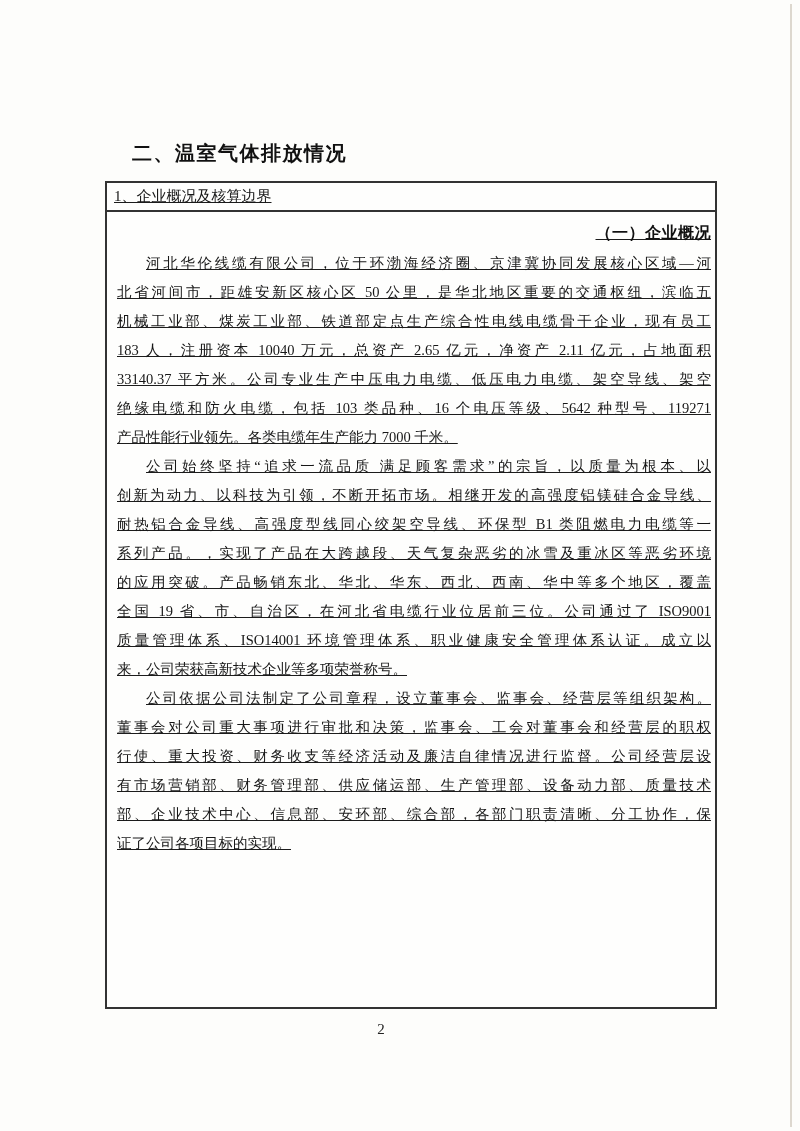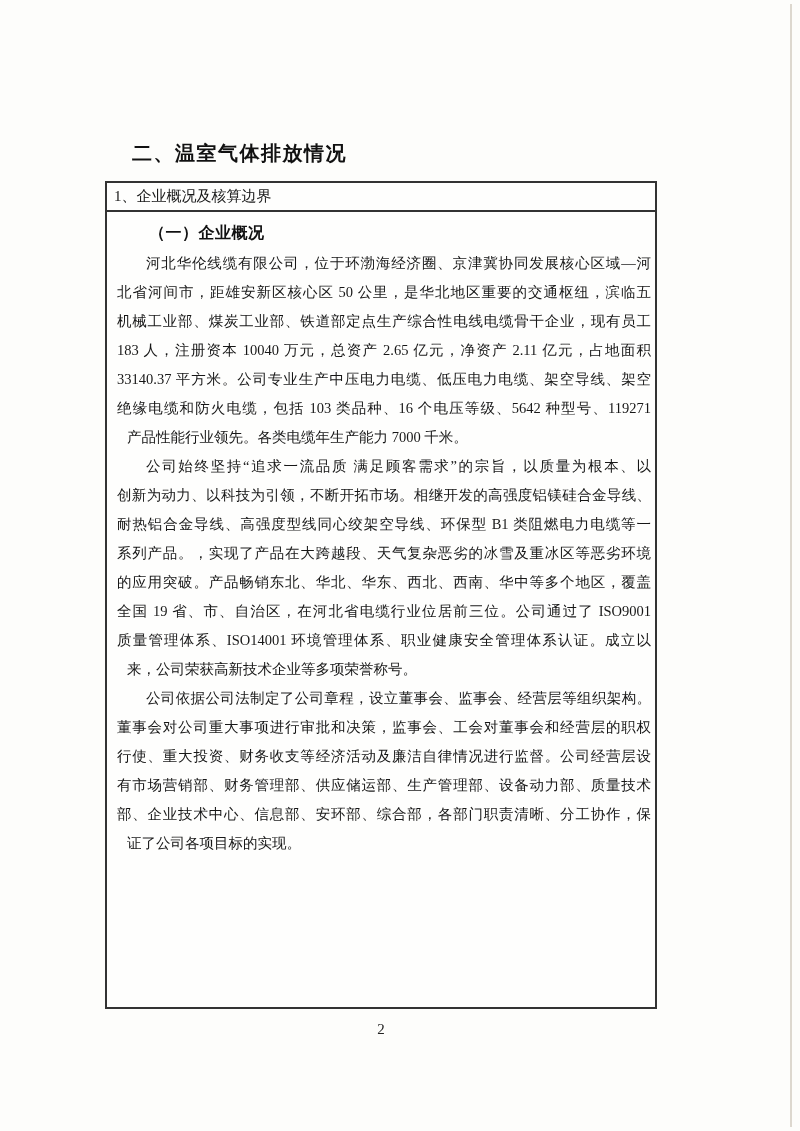--- a/index.html
+++ b/index.html
@@ -36,25 +36,26 @@
     font-size: 20px;
     font-weight: 700;
     letter-spacing: 1.5px;
     color: #111;
     white-space: nowrap;
   }
   .doc-table {
     position: absolute;
     left: 105px;
     top: 181px;
-    width: 552px;
+    width: 612px;
     height: 828px;
     box-sizing: border-box;
     border: 2px solid #333;
     background: #fefefd;
+    text-decoration: underline;
   }
   .table-header {
     height: 27px;
     box-sizing: content-box;
     border-bottom: 2px solid #333;
     display: flex;
     align-items: center;
     padding: 0 8px 0 7px;
     font-size: 15px;
     color: #161616;
@@ -62,37 +63,37 @@
   .table-body {
     padding: 5px 4px 0 10px;
   }
   .section-heading {
     font-weight: 700;
     font-size: 16px;
     line-height: 32px;
     text-indent: 2em;
     color: #111;
     letter-spacing: 0.5px;
+    text-align: right;
   }
   .para {
     margin: 0;
   }
   .t-line {
     font-size: 14.5px;
     line-height: 29px;
     text-align: justify;
     text-align-last: justify;
     color: #171717;
   }
   .t-line.first {
     text-indent: 2em;
   }
   .t-line.last {
     text-align-last: left;
-    margin-left: 10px;
   }
   .page-number {
     position: absolute;
     top: 1021px;
     left: 105px;
     width: 552px;
     text-align: center;
     font-size: 15px;
     color: #222;
   }

